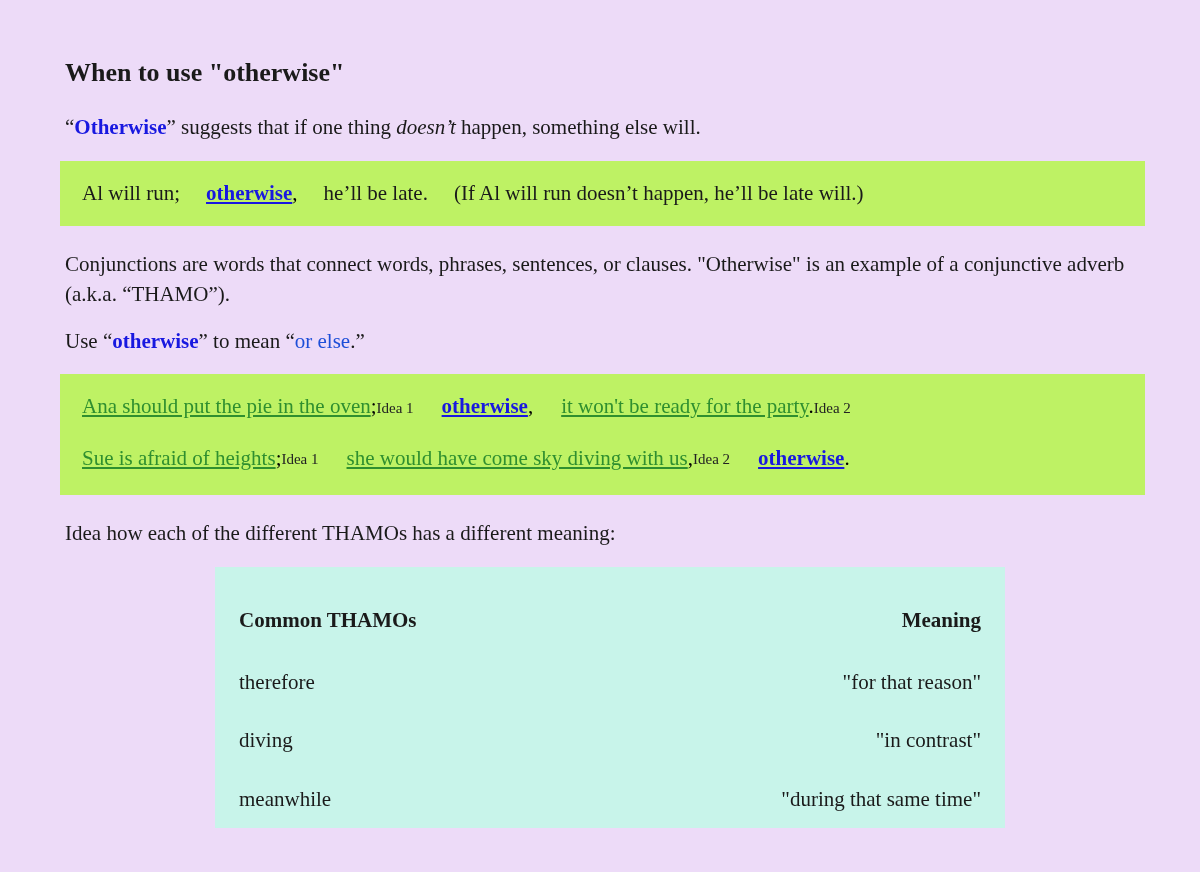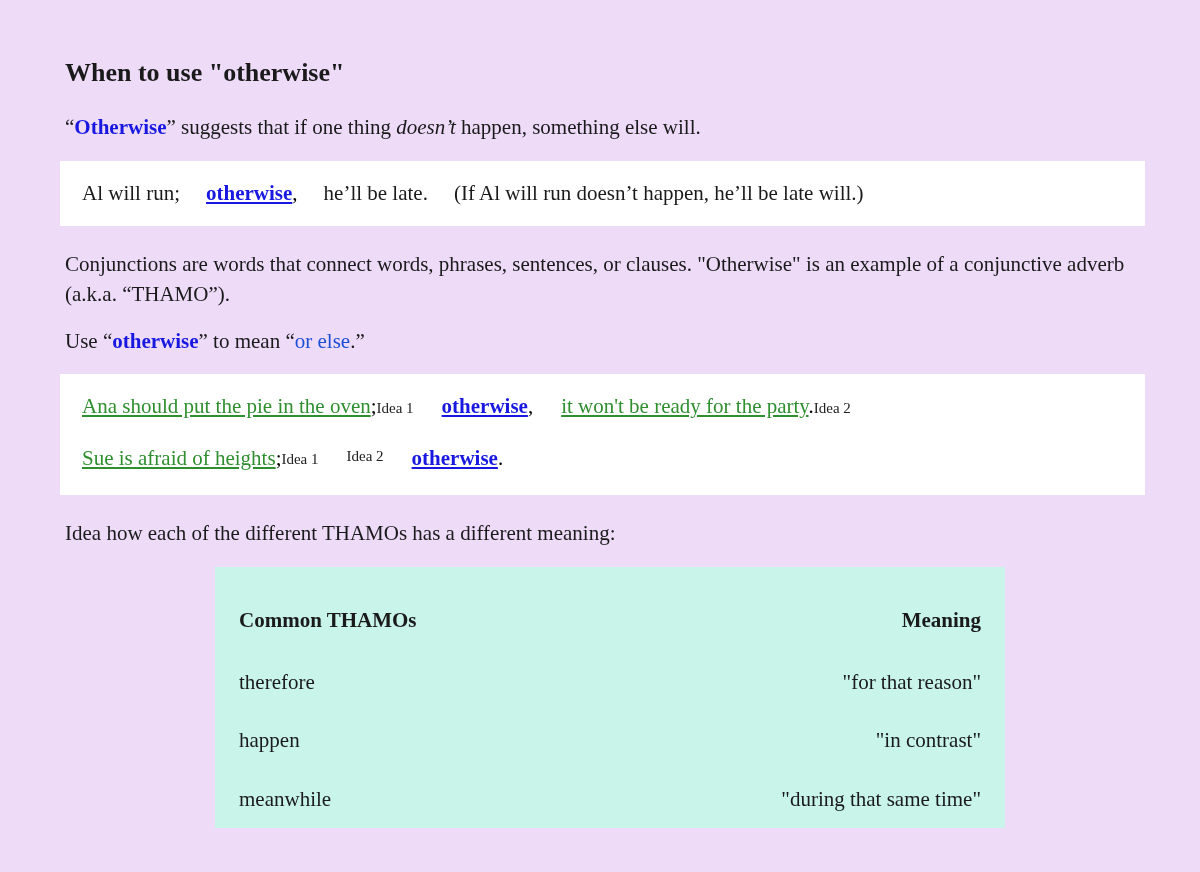--- a/index.html
+++ b/index.html
@@ -22,21 +22,21 @@
   }
   p.lead, p.body {
     margin: 0 0 18px 0;
   }
   .blue-bold { color: #1818e0; font-weight: bold; }
   .green-bold { color: #1d4ed8; font-weight: normal; }
   .italic { font-style: italic; }
   .bold { font-weight: normal; }
 
   .hl-box {
-    background: #ffffff;
+    background: #bef264;
     padding: 18px 22px;
     margin: 16px -5px 24px -5px;
   }
 
   
   .ex1 {
     display: flex;
     align-items: center;
     gap: 26px;
     flex-wrap: wrap;
@@ -142,40 +142,41 @@
         <span class="lbl">Idea 2</span>
       </span>
     </div>
 
     <div class="idea-row">
       <span class="idea-seg">
         <span><span class="txt">Sue is afraid of heights</span><span class="punct">;</span></span>
         <span class="lbl">Idea 1</span>
       </span>
       <span class="idea-seg">
+        <span><span class="txt">she would have come sky diving with us</span><span class="punct">,</span></span>
         <span class="lbl">Idea 2</span>
       </span>
       <span><span class="conj2">otherwise</span><span class="punct">.</span></span>
     </div>
 
   </div>
 
   <p class="note">Idea how each of the different THAMOs has a different meaning:</p>
 
   <div class="thamo-table">
     <div class="row header">
       <div class="c1">Common THAMOs</div>
       <div class="c2">Meaning</div>
     </div>
     <div class="row">
       <div class="c1">therefore</div>
       <div class="c2">"for that reason"</div>
     </div>
     <div class="row">
-      <div class="c1">happen</div>
+      <div class="c1">diving</div>
       <div class="c2">"in contrast"</div>
     </div>
     <div class="row">
       <div class="c1">meanwhile</div>
       <div class="c2">"during that same time"</div>
     </div>
   </div>
 
 </div>
 

